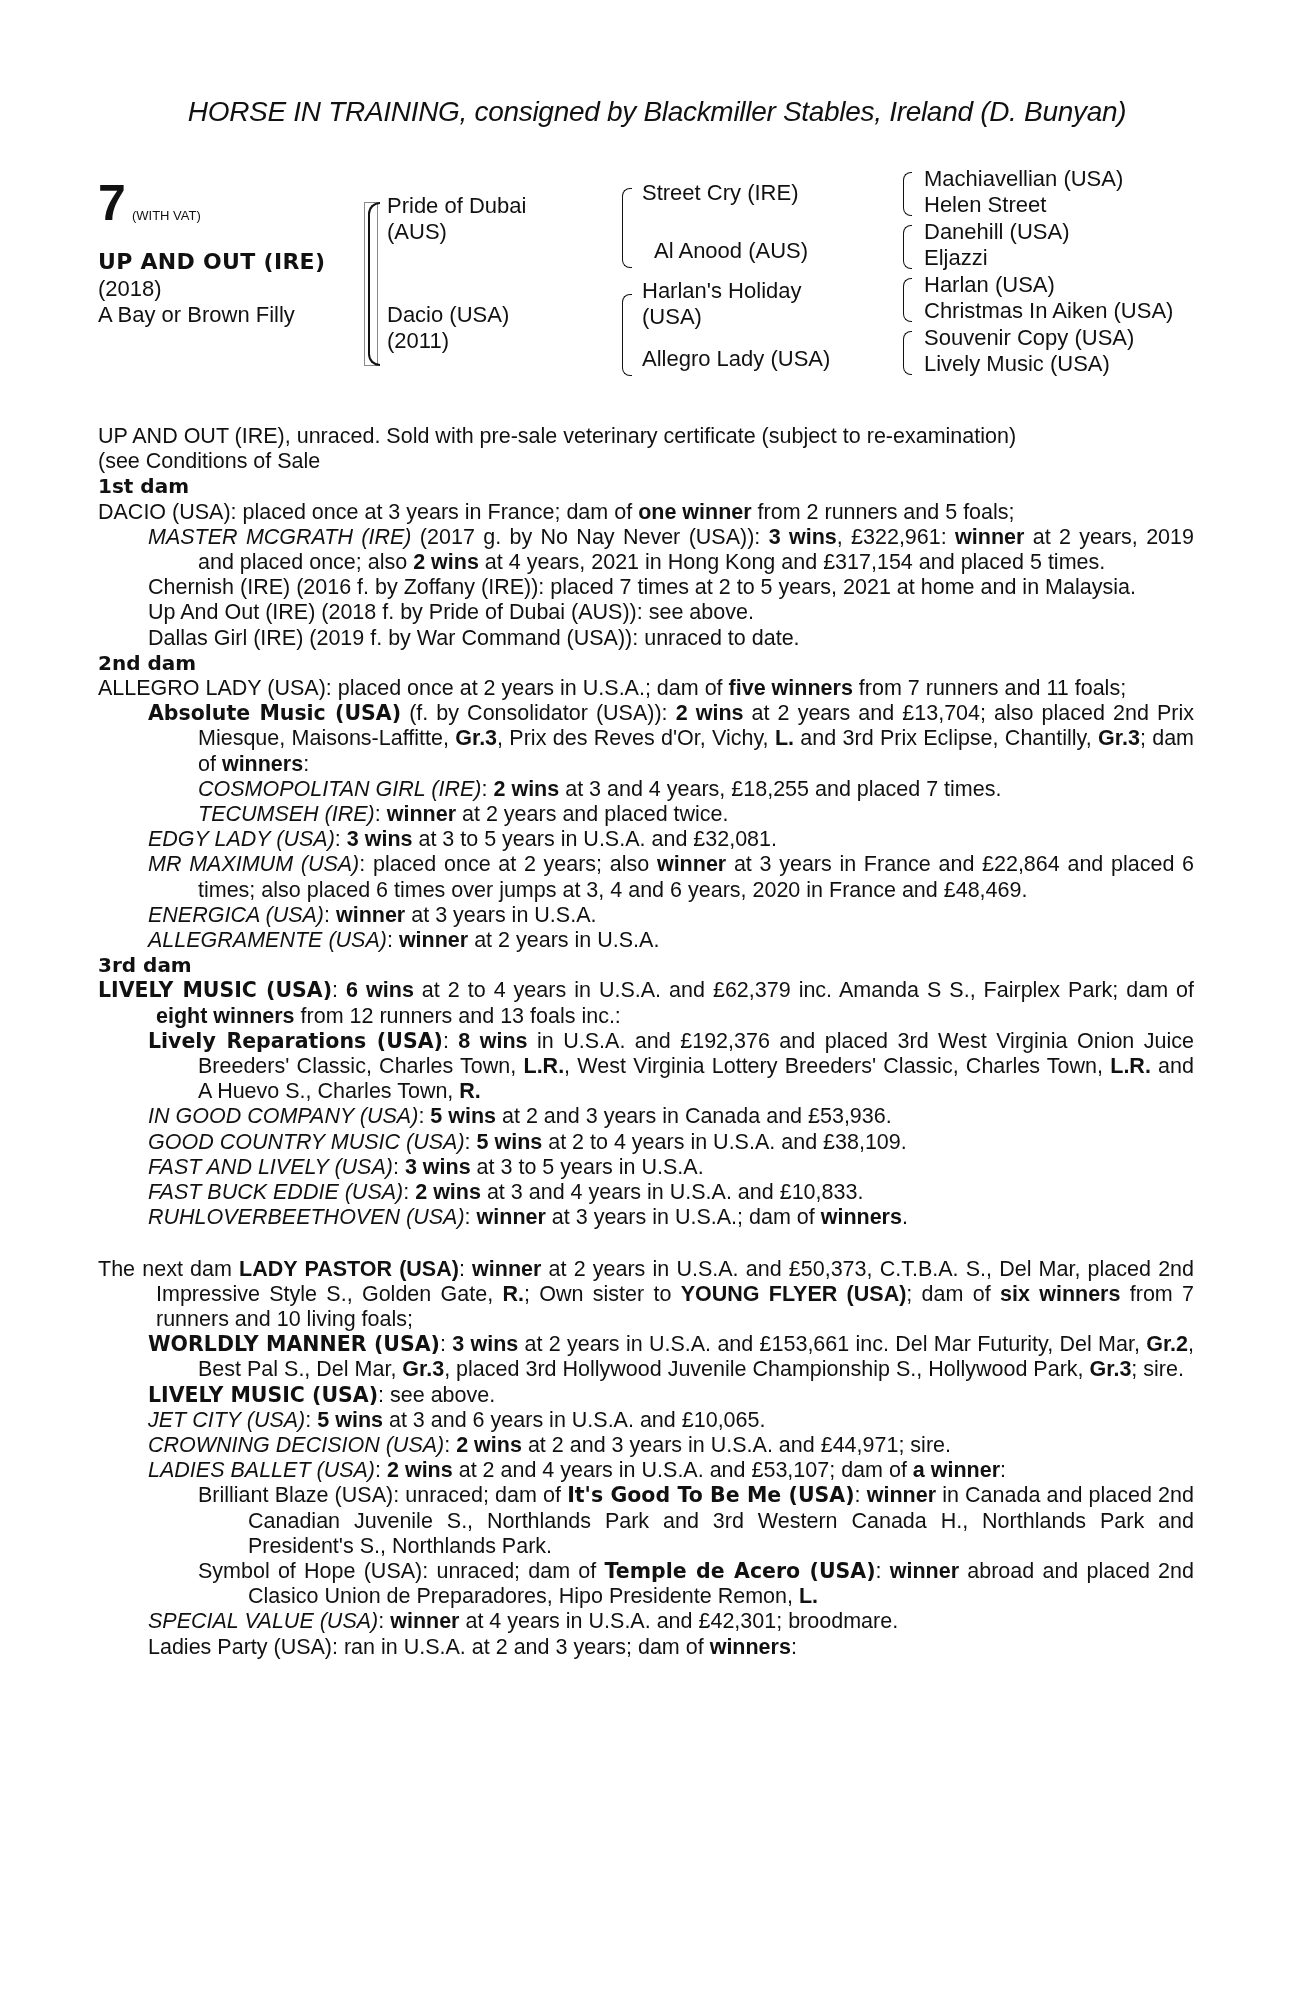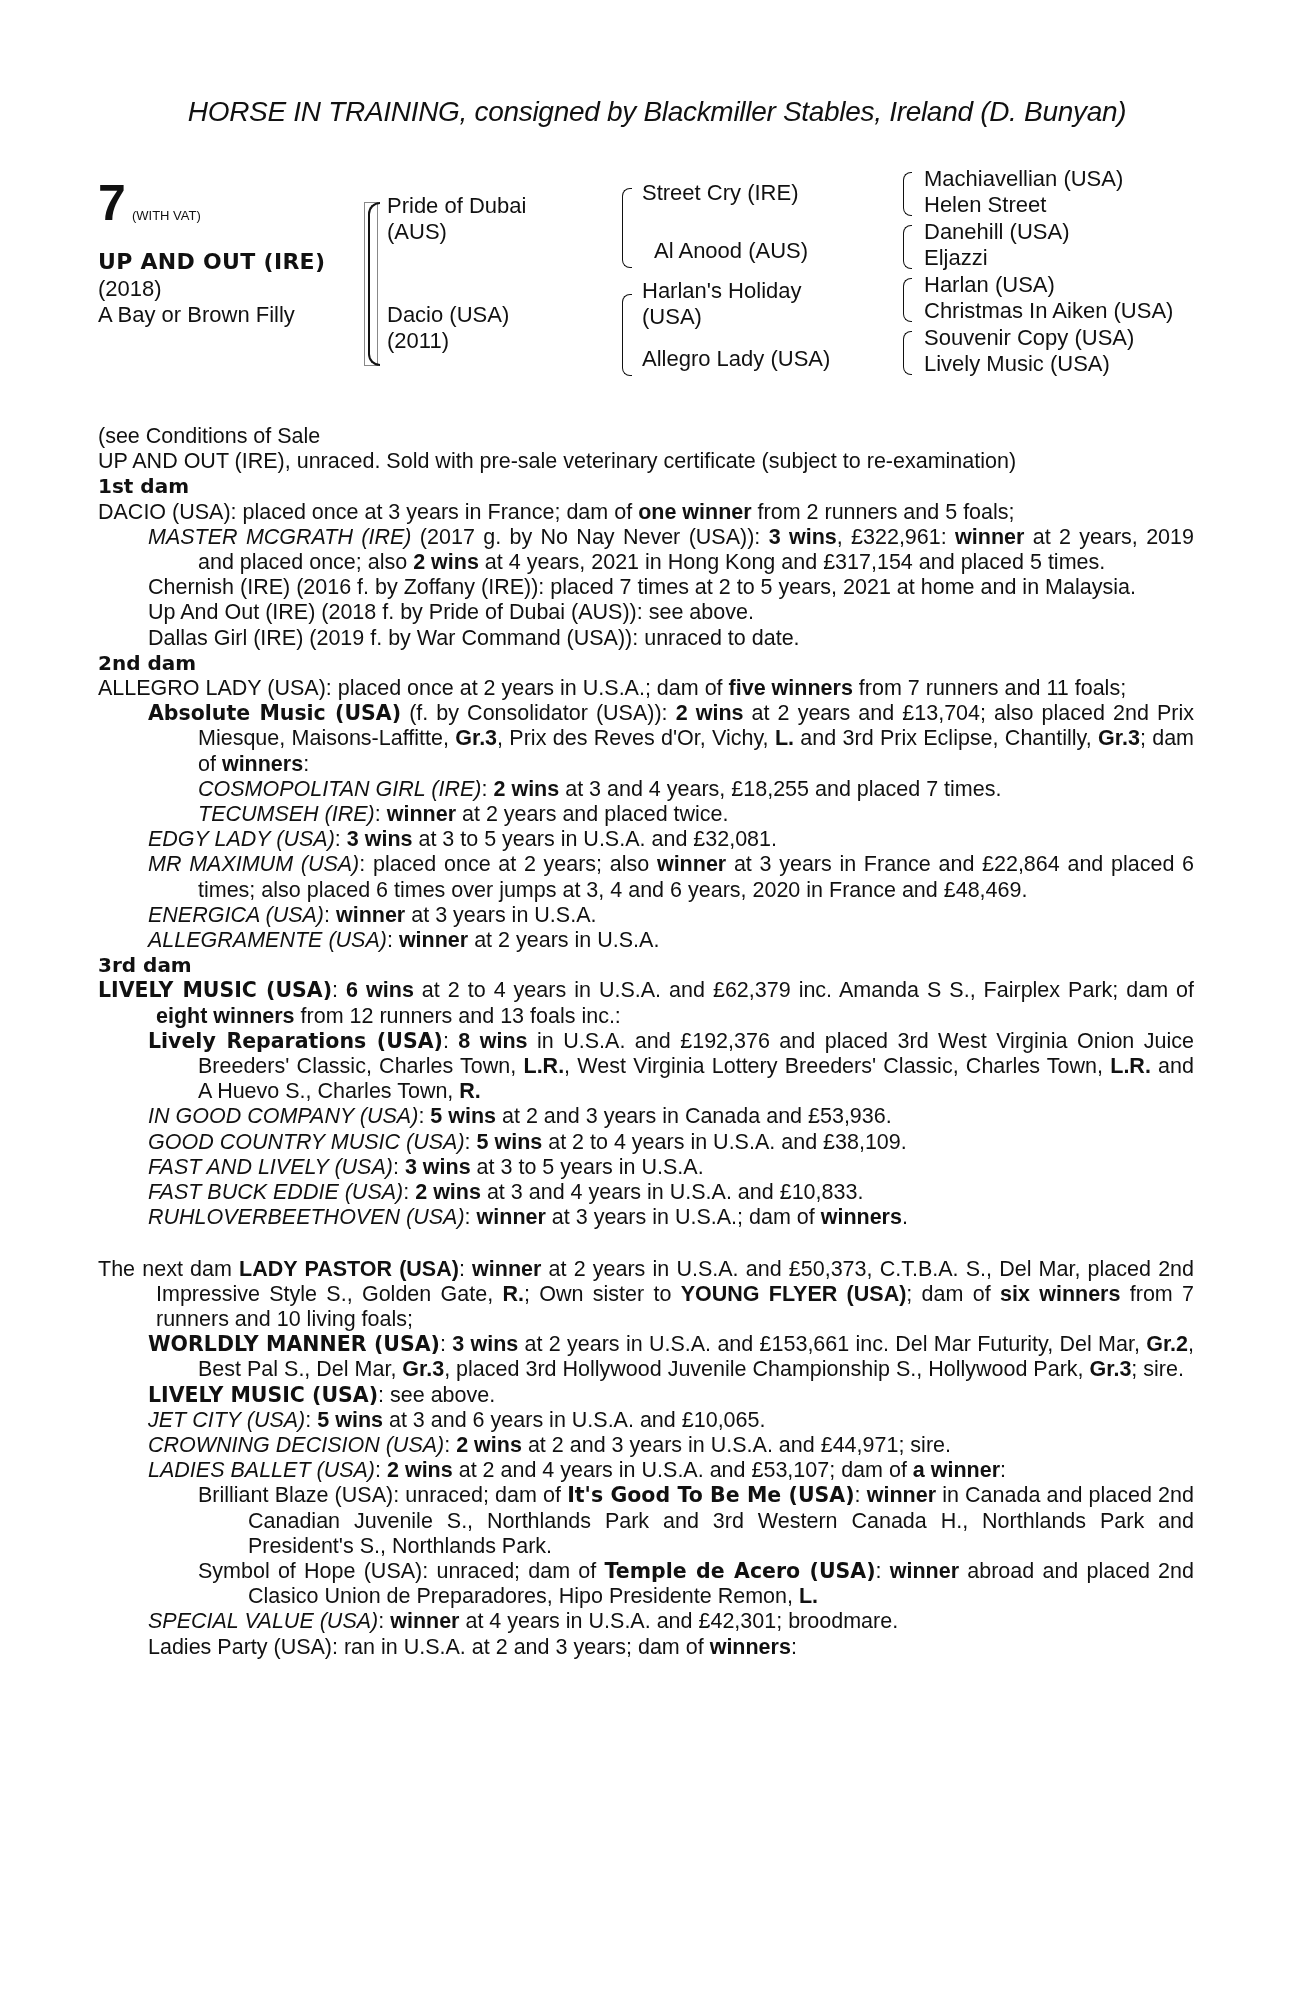--- a/index.html
+++ b/index.html
@@ -82,22 +82,22 @@
     <div class="abs" style="left:924px; top:26px;">Helen Street</div>
     <div class="abs" style="left:924px; top:53px;">Danehill (USA)</div>
     <div class="abs" style="left:924px; top:79px;">Eljazzi</div>
     <div class="abs" style="left:924px; top:106px;">Harlan (USA)</div>
     <div class="abs" style="left:924px; top:132px;">Christmas In Aiken (USA)</div>
     <div class="abs" style="left:924px; top:159px;">Souvenir Copy (USA)</div>
     <div class="abs" style="left:924px; top:185px;">Lively Music (USA)</div>
   </div>
 
   <div class="body">
+    <div class="p">UP AND OUT (IRE), unraced. Sold with pre-sale veterinary certificate (subject to re-examination)</div>
     <div class="p">(see Conditions of Sale</div>
-    <div class="p">UP AND OUT (IRE), unraced. Sold with pre-sale veterinary certificate (subject to re-examination)</div>
 
     <div class="sec">1st dam</div>
     <div class="p i0"><span>DACIO (USA)</span><span>: placed once at 3 years in France; dam of </span><b>one winner</b><span> from 2 runners and 5 foals;</span></div>
     <div class="p i1"><i>MASTER MCGRATH (IRE)</i><span> (2017 g. by No Nay Never (USA)): </span><b>3 wins</b><span>, £322,961: </span><b>winner</b><span> at 2 years, 2019 and placed once; also </span><b>2 wins</b><span> at 4 years, 2021 in Hong Kong and £317,154 and placed 5 times.</span></div>
     <div class="p i1">Chernish (IRE) (2016 f. by Zoffany (IRE)): placed 7 times at 2 to 5 years, 2021 at home and in Malaysia.</div>
     <div class="p i1">Up And Out (IRE) (2018 f. by Pride of Dubai (AUS)): see above.</div>
     <div class="p i1">Dallas Girl (IRE) (2019 f. by War Command (USA)): unraced to date.</div>
 
     <div class="sec">2nd dam</div>
     <div class="p i0"><span>ALLEGRO LADY (USA)</span><span>: placed once at 2 years in U.S.A.; dam of </span><b>five winners</b><span> from 7 runners and 11 foals;</span></div>

